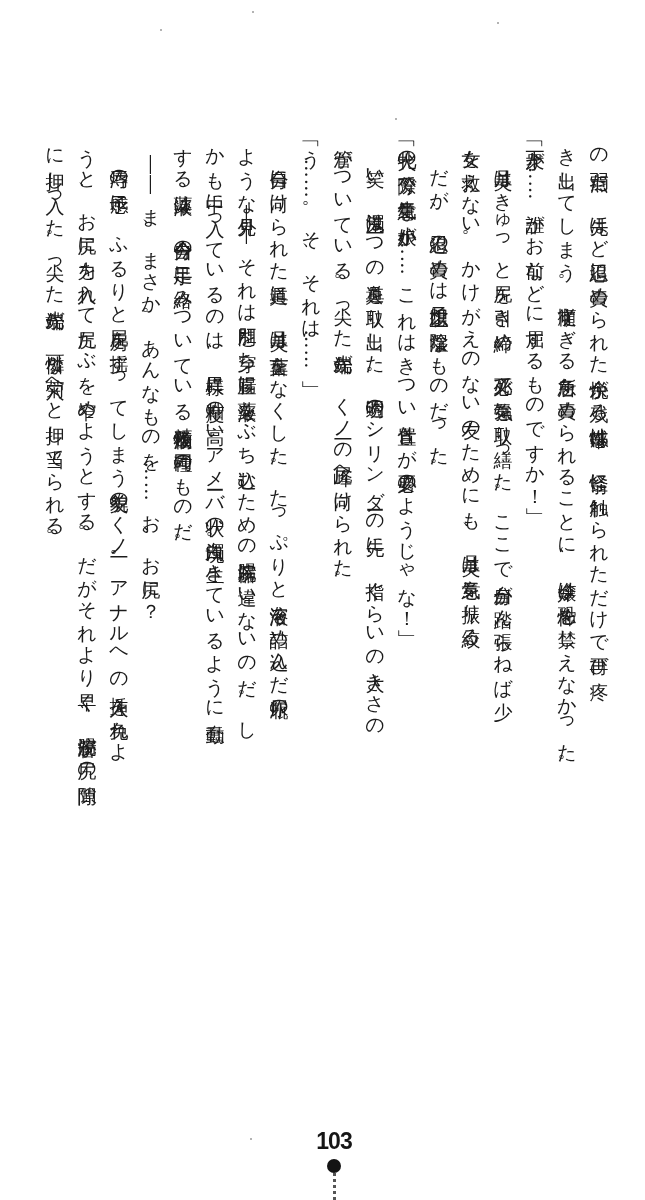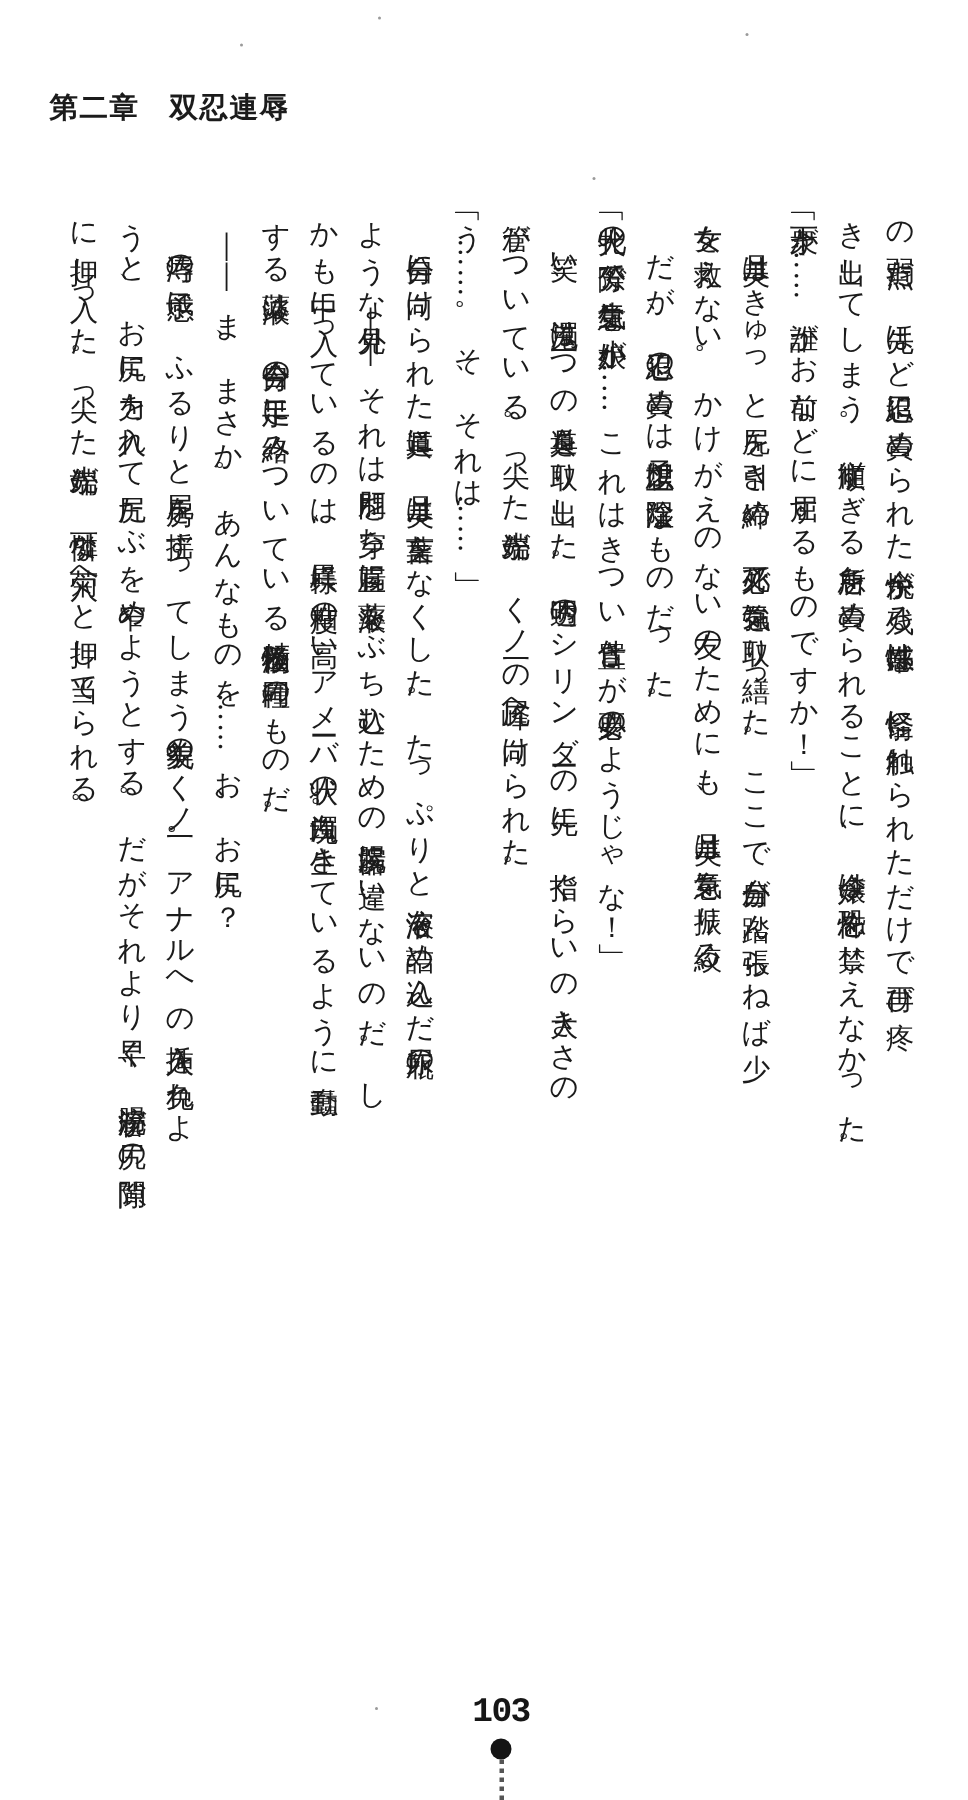--- a/index.html
+++ b/index.html
@@ -40,21 +40,21 @@
     letter-spacing: 1px;
     white-space: nowrap;
   }
   .body-text p.indent { text-indent: 20px; }
   .page-number {
     position: absolute;
     left: 306px;
     top: 1128px;
     width: 56px;
     text-align: center;
-    font-family: Liberation Mono, monospace;
+    font-family: Liberation Sans, sans-serif;
     font-size: 23px;
     font-weight: 600;
     letter-spacing: -1px;
     color: #161616;
   }
   .ornament-dot {
     position: absolute;
     left: 327px;
     top: 1159px;
     width: 14px;
@@ -80,21 +80,20 @@
 <body>
 
 <div class="page">
 
   <span class="speck" style="left:252px; top:11px; width:2px; height:2px;"></span>
   <span class="speck" style="left:160px; top:29px; width:2px; height:2px;"></span>
   <span class="speck" style="left:497px; top:22px; width:2px; height:2px;"></span>
   <span class="speck" style="left:395px; top:118px; width:2px; height:2px;"></span>
   <span class="speck" style="left:250px; top:1138px; width:2px; height:2px;"></span>
 
-  <h1 class="chapter-header">第二章　双忍連辱</h1>
 
   <div class="body-text">
     <p>の弱点だ。先ほど追忍に責められた余悦が残る性感帯は、怪翁に触れられただけで再び疼</p>
     <p>き出してしまう。従順すぎる急所を責められることに、令嬢は恐怖を禁じえなかった。</p>
     <p>「下衆が……誰がお前などに屈するものですか！」</p>
     <p class="indent">月美はきゅっと尻を引き締め、必死で強気を取り繕った。ここで自分が踏ん張らねば少</p>
     <p>女を救えない。かけがえのない友のためにも、月美は意気を振り絞る。</p>
     <p class="indent">だが、追忍の責めは予想以上に陰湿なものだった。</p>
     <p>「牝犬の分際で生意気な小娘が……これはきつい仕置きが必要のようじゃな！」</p>
     <p class="indent">笑い、濁鬼は一つの道具を取り出した。透明のシリンダーの先に、指ぐらいの大きさの</p>

